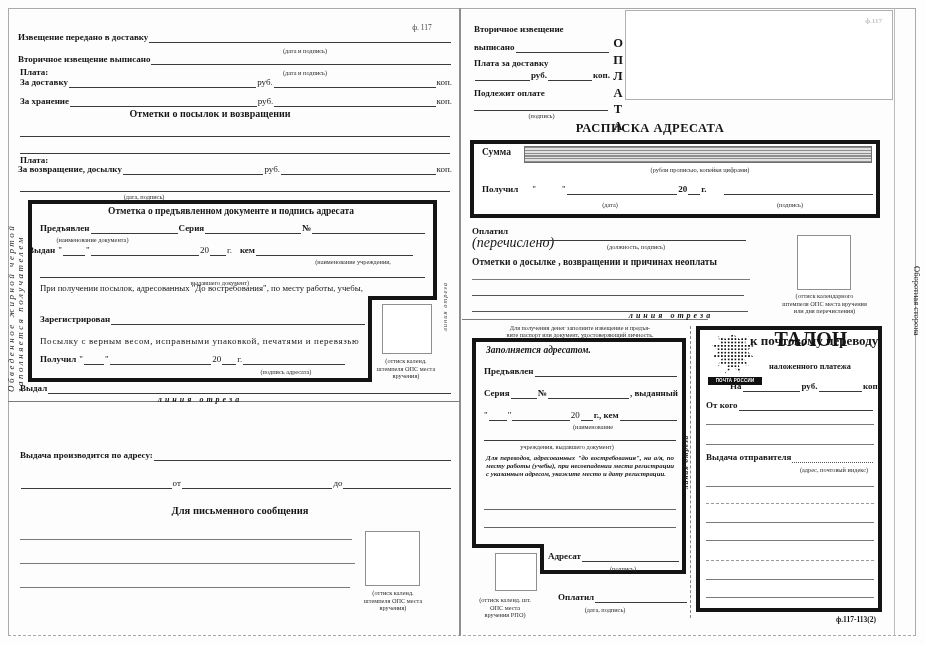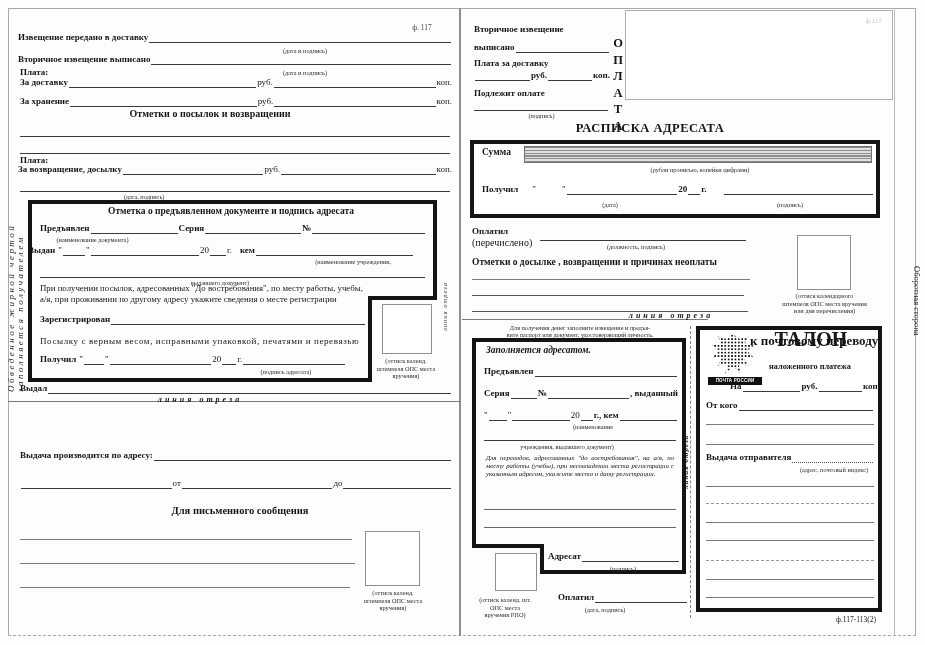--- a/index.html
+++ b/index.html
@@ -1,19 +1,19 @@
 <!DOCTYPE html>
 <html><head>
 <meta charset="utf-8">
 <style>
   * { box-sizing:border-box; }
   html,body { margin:0; padding:0; background:#e9e9e9; }
   #sheet { position:relative; width:925px; height:645px; background:#fdfdfd; overflow:hidden;
            font-family:"Liberation Serif","DejaVu Serif",serif; color:#161616; }
-  .abs { position:absolute; }
+  .abs { position:absolute;font-weight:bold; }
   .r   { position:absolute; display:flex; align-items:flex-end; }
   .b   { font-weight:bold; font-size:9px; line-height:11px; white-space:nowrap; }
   .t   { font-size:9px; line-height:11px; white-space:nowrap; }
   .lb  { position:absolute; font-weight:bold; font-size:9px; line-height:11px; white-space:nowrap; }
   .lt  { position:absolute; font-size:9px; line-height:11px; white-space:nowrap; }
   .f   { flex:1; border-bottom:1px solid #3a3a3a; height:3px; margin:0 1px; align-self:flex-end; }
   .fd  { border-bottom-style:dotted; border-bottom-color:#555; }
   .gap { height:1px; }
   .c   { position:absolute; font-size:6.3px; line-height:7.5px; color:#2d2d2d; text-align:center; white-space:nowrap; }
   .ln  { position:absolute; height:0; border-bottom:1px solid #3a3a3a; }
@@ -124,21 +124,20 @@
     <span class="t">г.</span>
     <div class="gap" style="flex:0 0 8px;"></div>
     <span class="b">кем</span>
     <div class="f" style="flex:1.45;"></div>
   </div>
   <div class="c" style="left:278px;top:258px;width:150px;">(наименование учреждения,</div>
   <div class="ln" style="left:40px;top:277px;width:385px;"></div>
   <div class="c" style="left:140px;top:279px;width:160px;">выдавшего документ)</div>
 
   <div class="lt" style="left:40px;top:283px;font-size:8.8px;">При получении посылок,  адресованных  "До востребования", по месту  работы, учебы,</div>
-  <div class="lt" style="left:40px;top:294px;font-size:8.8px;">а/я, при проживании по другому адресу  укажите  сведения о  месте регистрации</div>
 
   <div class="r" style="left:40px;top:314px;width:326px;">
     <span class="b">Зарегистрирован</span>
     <div class="f"></div>
   </div>
   <div class="lt" style="left:40px;top:336px;letter-spacing:0.6px;">Посылку  с  верным  весом,  исправными  упаковкой,  печатями  и  перевязью</div>
 
   <div class="r" style="left:40px;top:354px;width:306px;">
     <span class="b">Получил</span>
     <span class="t" style="margin-left:3px;">"</span>
@@ -234,21 +233,21 @@
     <span class="b">20</span>
     <div class="f" style="flex:0 0 12px;"></div>
     <span class="b">г.</span>
     <div class="gap" style="flex:0 0 16px;"></div>
     <div class="f" style="flex:1.35;"></div>
   </div>
   <div class="c" style="left:555px;top:201px;width:110px;">(дата)</div>
   <div class="c" style="left:735px;top:201px;width:110px;">(подпись)</div>
 
   <div class="lb" style="left:472px;top:226px;">Оплатил</div>
-  <div class="lt" style="left:472px;top:237px;font-size:10px;">(перечислено)</div>
+  <div class="lt" style="left:472px;top:237px;font-size:14px;font-style:italic;">(перечислено)</div>
   <div class="ln" style="left:540px;top:240px;width:206px;"></div>
   <div class="c" style="left:556px;top:243px;width:160px;">(должность, подпись)</div>
 
   <div class="lb" style="left:472px;top:257px;font-size:9.5px;">Отметки о досылке , возвращении и причинах неоплаты</div>
   <div class="ln lng" style="left:472px;top:279px;width:278px;"></div>
   <div class="ln" style="left:472px;top:295px;width:272px;border-color:#555;"></div>
   <div class="ln" style="left:472px;top:311px;width:276px;border-color:#555;"></div>
   <div class="sq" style="left:797px;top:235px;width:54px;height:55px;"></div>
   <div class="cstack" style="left:762px;top:292px;width:125px;">
     <div>(оттиск календарного</div>

